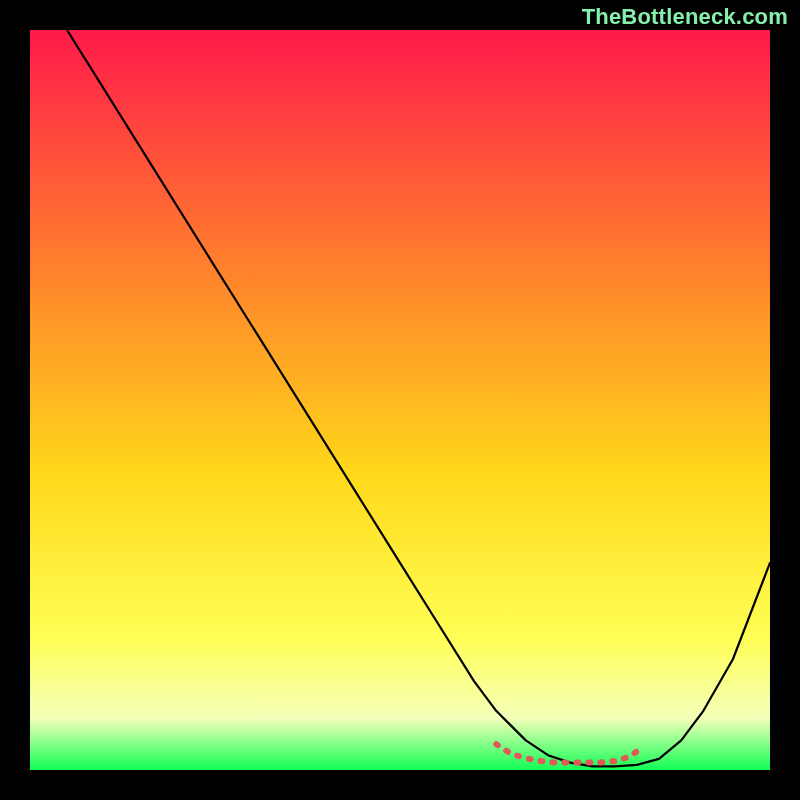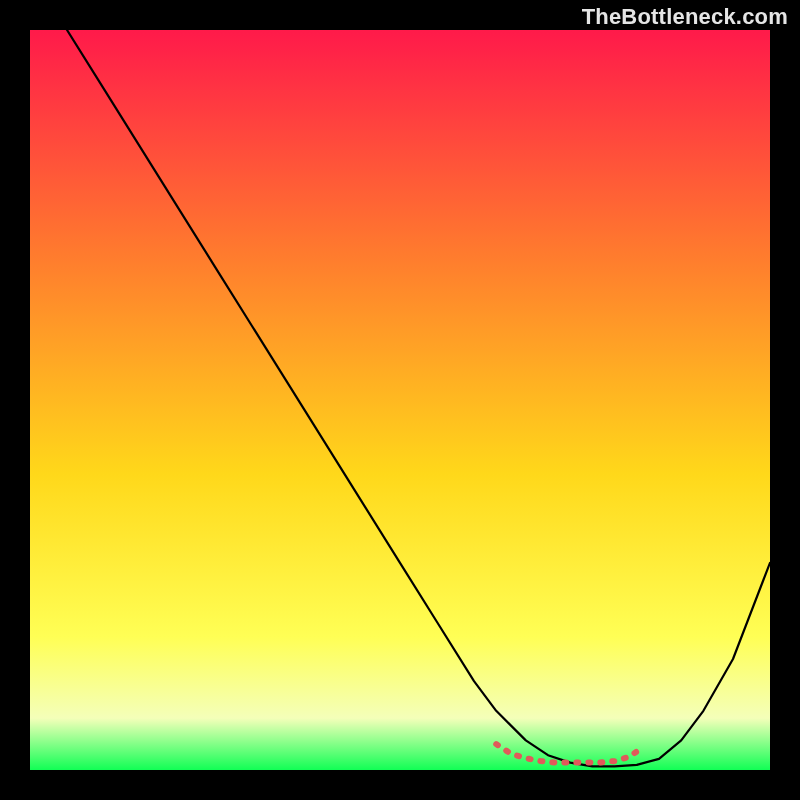--- a/index.html
+++ b/index.html
@@ -10,21 +10,21 @@
     position: relative;
     background: #000;
   }
   .watermark {
     position: absolute;
     top: 4px;
     right: 12px;
     font-family: Arial, sans-serif;
     font-size: 22px;
     font-weight: 600;
-    color: #e5e5e5;
+    color: #86efac;
     letter-spacing: 0.2px;
     z-index: 10;
   }
   .plot {
     position: absolute;
     left: 30px;
     top: 30px;
     width: 740px;
     height: 740px;
   }

